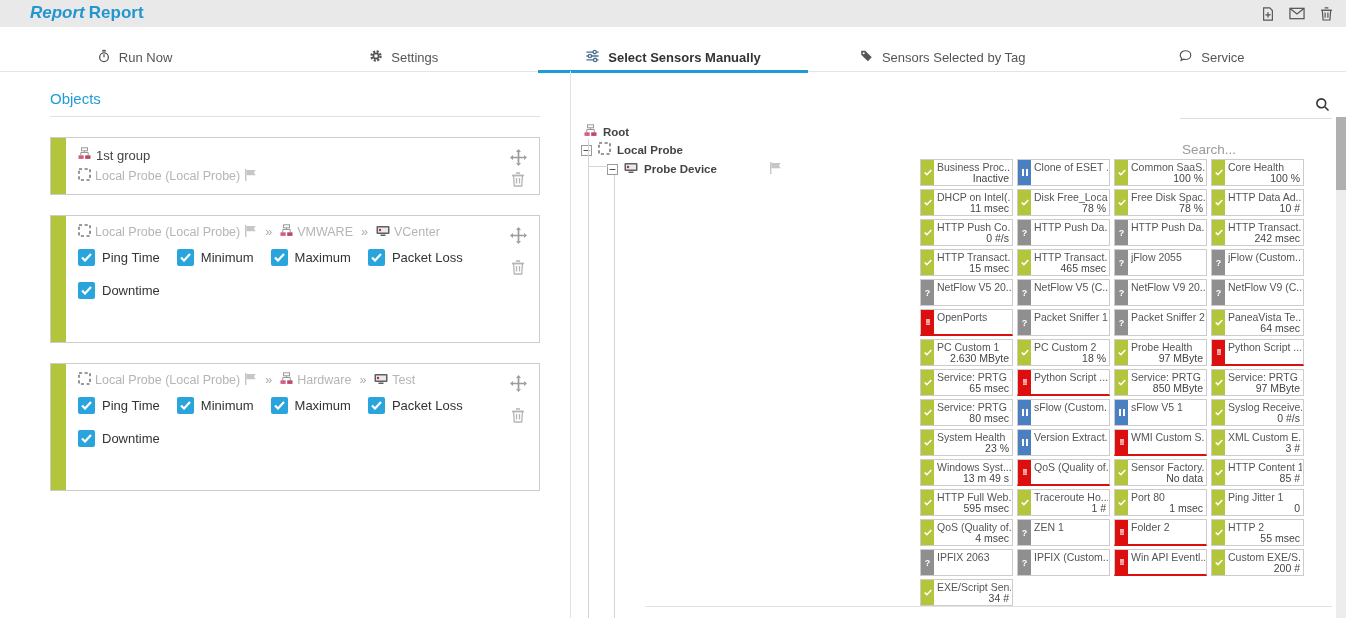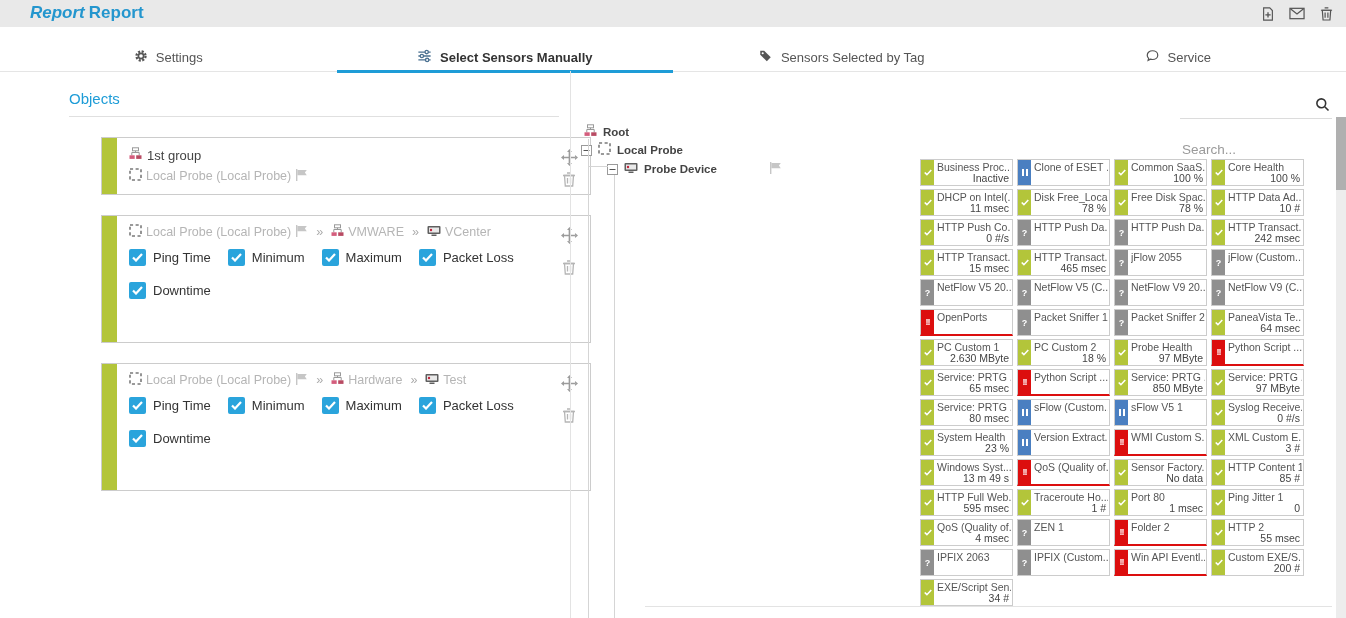--- a/index.html
+++ b/index.html
@@ -15,23 +15,23 @@
   .hicons { position:absolute; right:10px; top:0; height:27px; display:flex; align-items:center; gap:9px; }
   .hicon { display:inline-flex; align-items:center; justify-content:center; width:20px; height:20px; cursor:pointer; }
 
   
   .tabbar { position:absolute; left:0; top:44px; width:1346px; height:28px; display:flex; border-bottom:1px solid #e5e5e5; background:#fff; }
   .tab { flex:1; display:flex; align-items:center; justify-content:center; gap:8px; font-size:13px; color:#555; cursor:pointer; position:relative; }
   .tab.active { color:#333; font-weight:700; }
   .tab.active::after { content:""; position:absolute; left:0; right:0; bottom:-2px; height:3px; background:var(--accent); }
 
   
-  .leftpanel { position:absolute; left:69px; top:90px; width:490px; }
+  .leftpanel { position:absolute; left:50px; top:90px; width:490px; }
   .leftpanel h2 { font-size:15px; font-weight:400; color:var(--accent); padding-bottom:9px; border-bottom:1px solid #e0e0e0; }
-  .card { position:absolute; left:0; width:490px; background:#fff; border:1px solid #ccc;margin-left:32px; }
+  .card { position:absolute; left:0; width:490px; background:#fff; border:1px solid #ccc; }
   .card .stripe { position:absolute; left:0; top:0; bottom:0; width:15px; background:var(--up); }
   .card .body { position:absolute; left:27px; top:8px; right:40px; }
   .crow { display:flex; align-items:center; gap:5px; margin-bottom:4px; }
   .ctitle { font-size:13px; color:#444; }
   .csub, .bc { font-size:12.5px; color:#b5b5b5; display:flex; align-items:center; gap:4px; white-space:nowrap; }
   .bc .sep { color:#aaa; margin:0 4px; }
   .statussq { width:18px; height:18px; background:var(--up); display:inline-flex; align-items:center; justify-content:center; flex:none; }
   .slink { font-size:13.5px; color:var(--accent); text-decoration:underline; cursor:pointer; }
   .chev { margin-left:2px; display:inline-flex; }
   .chanrow { display:flex; align-items:center; margin-top:9px; }
@@ -99,20 +99,30 @@
         <span class="hicon">
           <svg width="13" height="15" viewBox="0 0 14 16" fill="none" stroke="#555" stroke-width="1.3">
             <path d="M2.5 4.5h9l-.8 10.5H3.3z"></path>
             <path d="M1 4.5h12M5 2h4M5.5 7v5.5M8.5 7v5.5"></path>
           </svg>
         </span>
       </div>
   </header>
 
   <nav class="tabbar" id="tab-bar">
+      <div class="tab">
+        <span><svg width="14" height="14" viewBox="0 0 16 16">
+            <g fill="none" stroke="#555" stroke-width="1.5">
+              <circle cx="8" cy="9.5" r="5"></circle>
+              <path d="M8 9.5V6"></path>
+            </g>
+            <path d="M6 1h4v2H6z" fill="#555"></path>
+          </svg></span>
+        <span>Run Now</span>
+      </div>
       <div class="tab">
         <span><svg width="14" height="14" viewBox="0 0 16 16">
             <circle cx="8" cy="8" r="5.2" fill="none" stroke="#555" stroke-width="2.6" stroke-dasharray="2.4 1.7"></circle>
             <circle cx="8" cy="8" r="3" fill="none" stroke="#555" stroke-width="1.9"></circle>
           </svg></span>
         <span>Settings</span>
       </div>
       <div class="tab active">
         <span><svg width="15" height="14" viewBox="0 0 16 16" stroke="#4b7191" stroke-width="1.5" fill="#fff">
             <path d="M1 3.5h14M1 8h14M1 12.5h14"></path>

